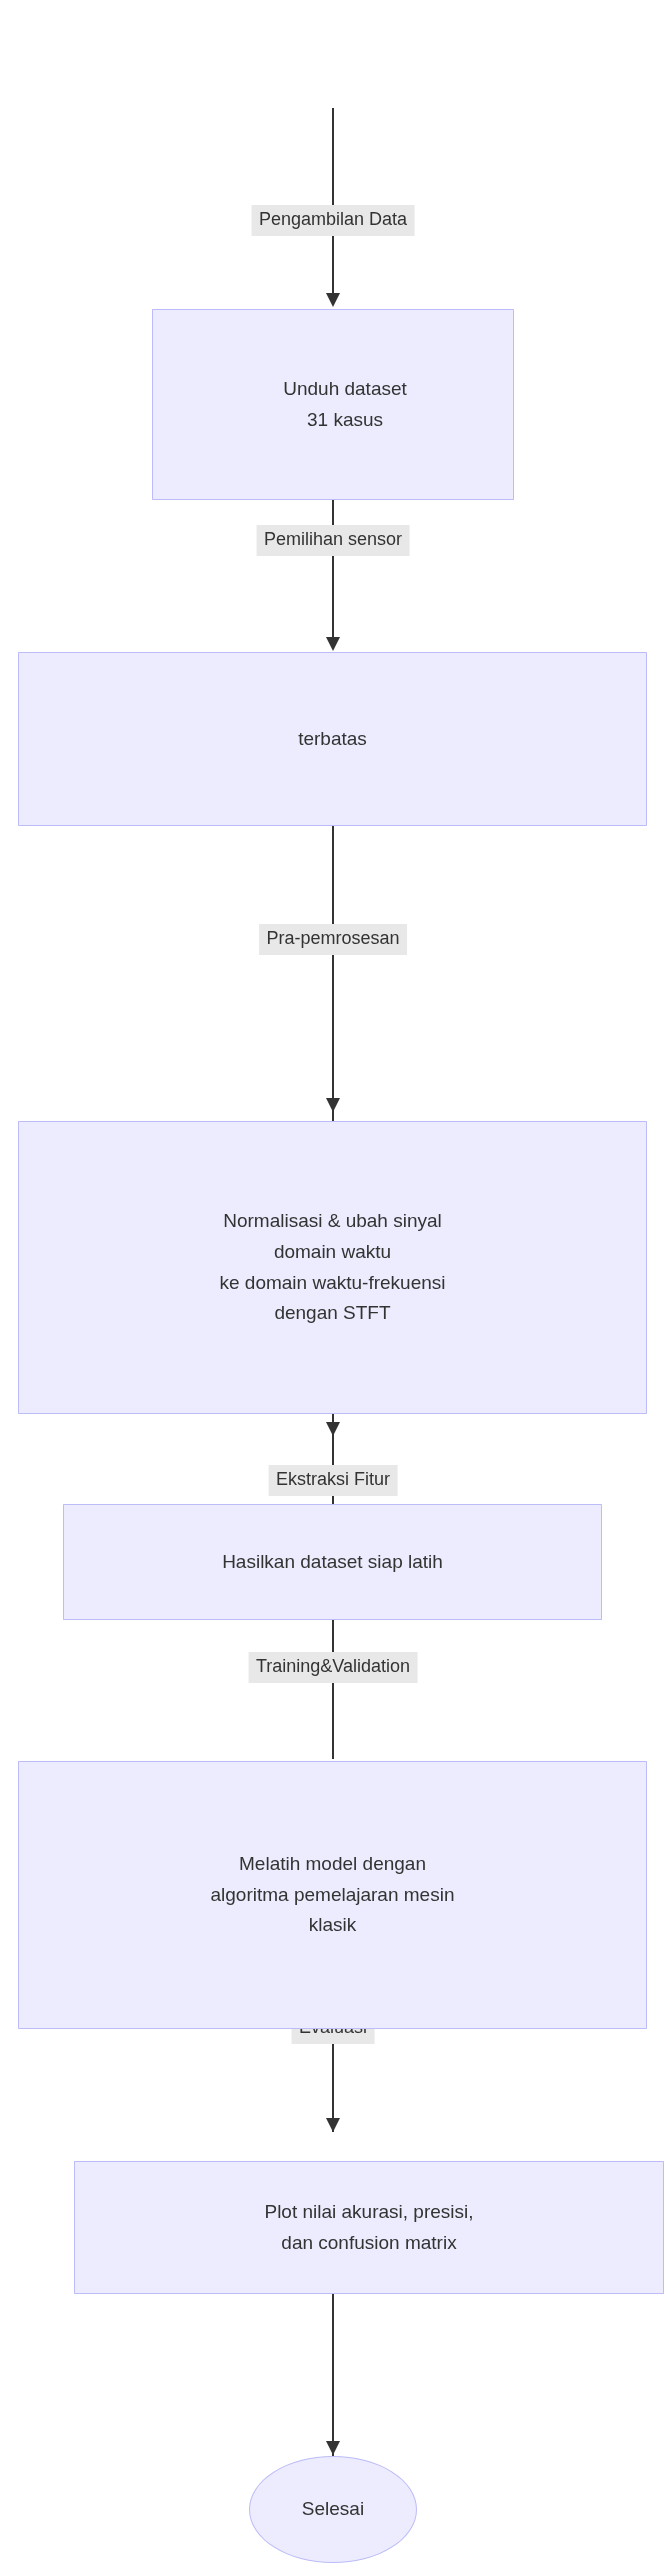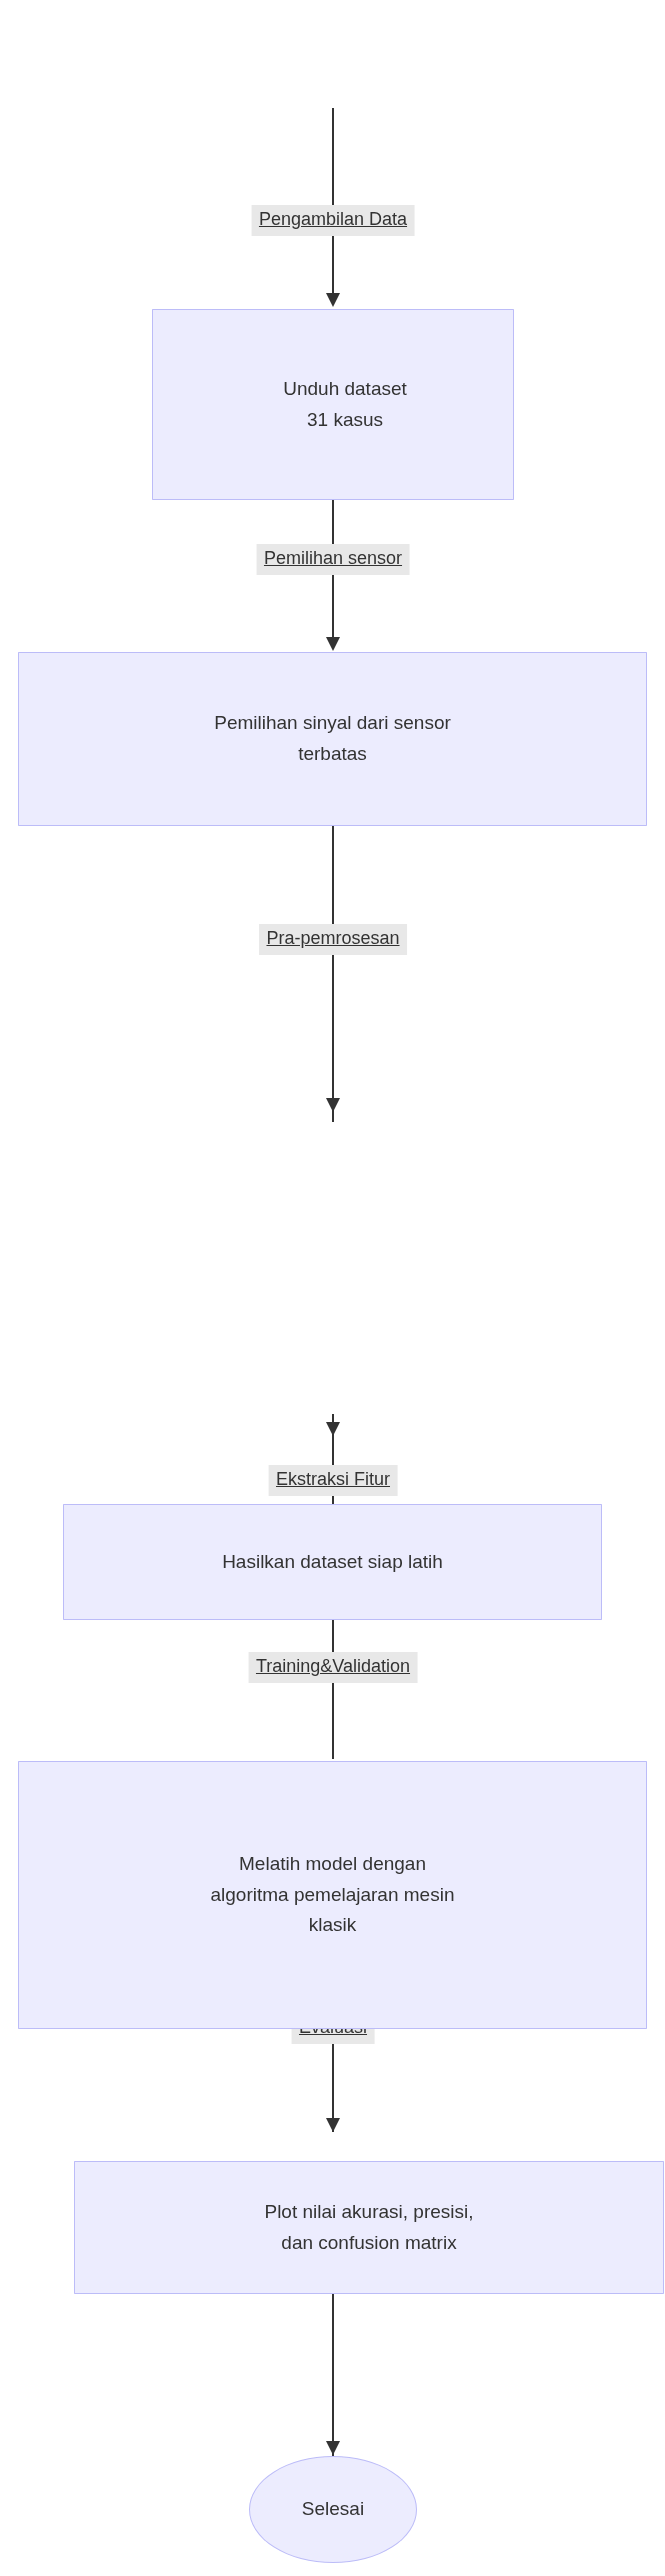--- a/index.html
+++ b/index.html
@@ -44,21 +44,20 @@
     position: absolute;
     left: 50%;
     transform: translateX(-50%);
     background: #e8e8e8;
     color: #333333;
     font-size: 18px;
     line-height: 1.32;
     padding: 3.4px 7.4px;
     white-space: nowrap;
     z-index: 3;
-    text-decoration: underline;
   }
 
   
   .node {
     position: absolute;
     background: #ececfe;
     border: 1.3px solid #bcbcf8;
     color: #333333;
     display: flex;
     flex-direction: column;
@@ -89,35 +88,40 @@
     <span>Pengambilan Data</span>
   </div>
 
   <div class="node process" style="left:152px; top:309px; width:362px; height:191px;padding-left:24px;">
     <span class="line">Unduh dataset</span>
     <span class="line">31 kasus</span>
   </div>
 
   <div class="edge-line" style="top:500px; height:137px;"></div>
   <div class="arrow-head" style="top:637px;"></div>
-  <div class="edge-label" style="top:544px;">
+  <div class="edge-label" style="top:525px;">
     <span>Pemilihan sensor</span>
   </div>
 
   <div class="node process" style="left:18px; top:652px; width:629px; height:174px;">
-    <span class="line">Pemilihan sinyal dari sensor</span>
     <span class="line">terbatas</span>
   </div>
 
   <div class="edge-line" style="top:826px; height:296px;"></div>
   <div class="arrow-head" style="top:1098px;"></div>
   <div class="edge-label" style="top:924px;">
     <span>Pra-pemrosesan</span>
   </div>
 
+  <div class="node process" style="left:18px; top:1121px; width:629px; height:293px;">
+    <span class="line">Normalisasi &amp; ubah sinyal</span>
+    <span class="line">domain waktu</span>
+    <span class="line">ke domain waktu-frekuensi</span>
+    <span class="line">dengan STFT</span>
+  </div>
 
   <div class="edge-line" style="top:1414px; height:142px;"></div>
   <div class="arrow-head" style="top:1422px;"></div>
   <div class="edge-label" style="top:1465px;">
     <span>Ekstraksi Fitur</span>
   </div>
 
   <div class="node process" style="left:63px; top:1504px; width:539px; height:116px;">
     <span class="line">Hasilkan dataset siap latih</span>
   </div>

